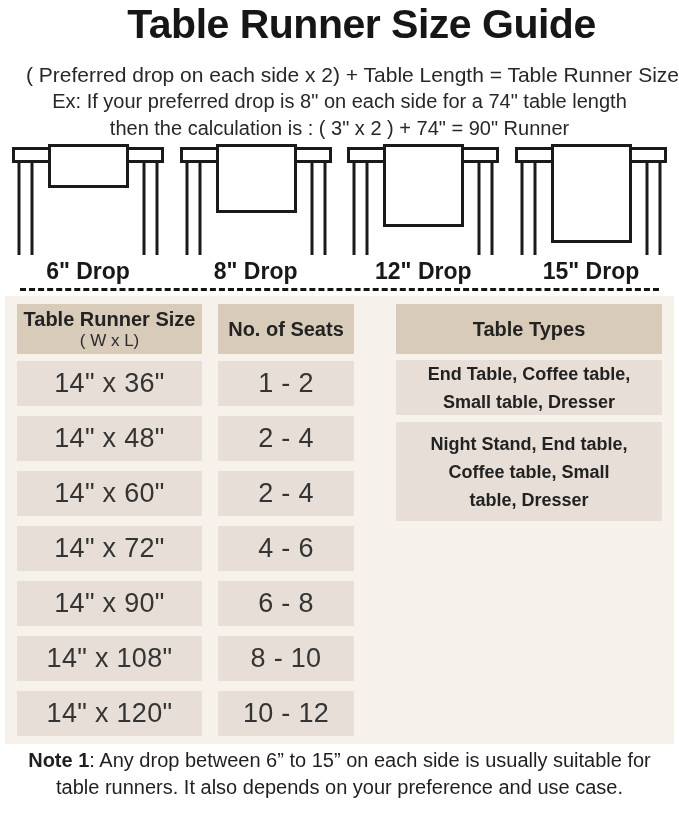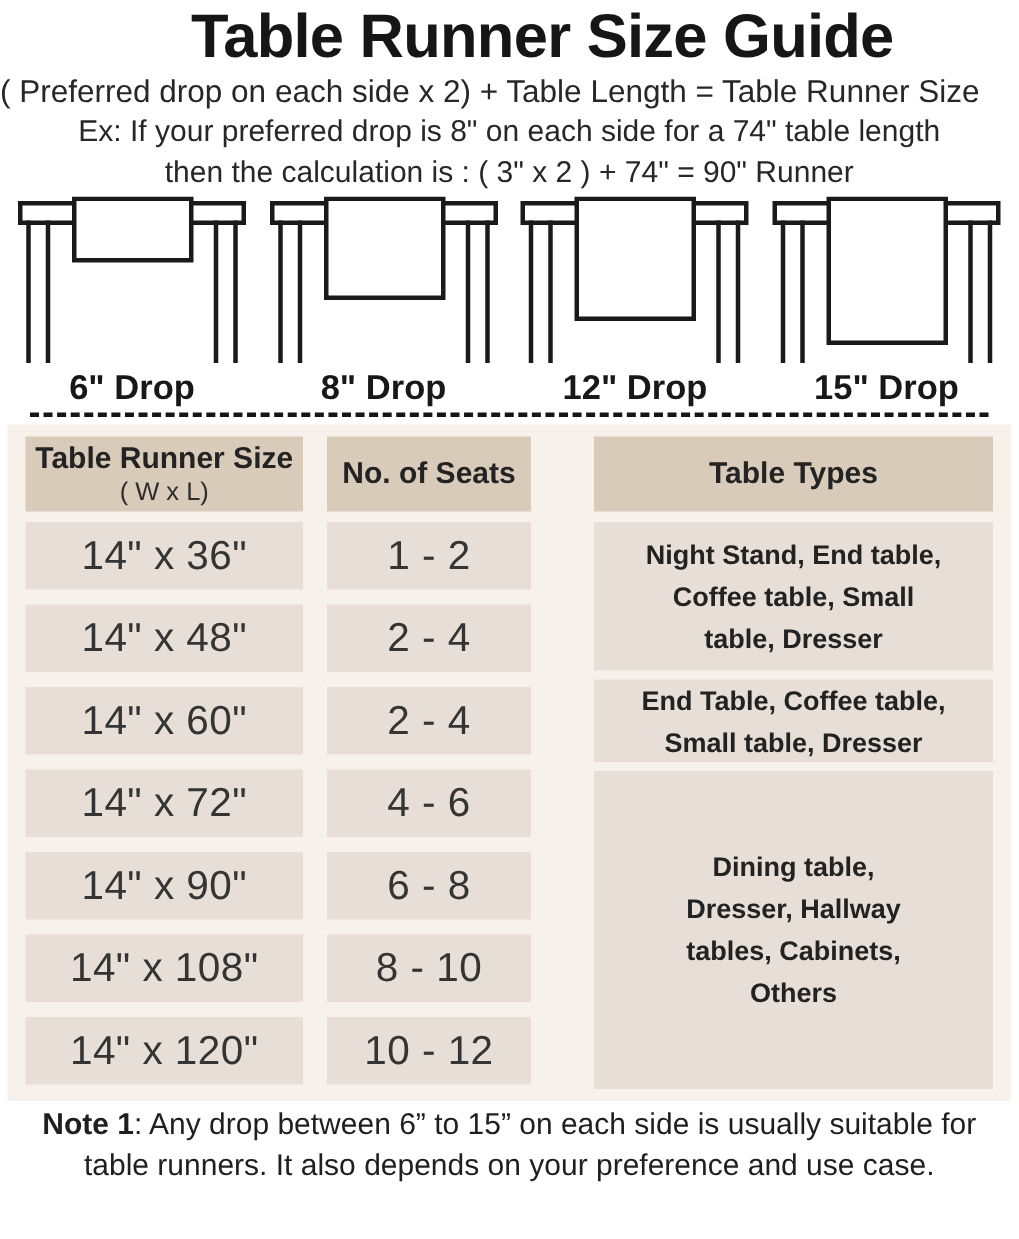--- a/index.html
+++ b/index.html
@@ -18,22 +18,22 @@
     padding-top: 1px;
     text-align: center;
     font-size: 41px;
     line-height: 46px;
     font-weight: 700;
     letter-spacing: -0.5px;
     color: #161616;
     padding-left: 44px;
   }
   .formula {
-    margin-top: 1px;
-    text-align: left;
+    margin-top: 14px;
+    text-align: right;
     font-size: 21px;
     line-height: 27px;
     color: #272727;
   }
   .example {
     margin-top: 0;
     text-align: center;
     font-size: 20px;
     line-height: 27px;
     color: #272727;
@@ -213,29 +213,25 @@
       <div class="cell">4 - 6</div>
       <div class="cell">6 - 8</div>
       <div class="cell">8 - 10</div>
       <div class="cell">10 - 12</div>
     </div>
 
     <div class="col col-types">
       <div class="hcell">
         <div class="h1">Table Types</div>
       </div>
+      <div class="tcell tcell-b">End Table, Coffee table,
+Small table, Dresser</div>
       <div class="tcell tcell-a">Night Stand, End table,
 Coffee table, Small
 table, Dresser</div>
-      <div class="tcell tcell-b">End Table, Coffee table,
-Small table, Dresser</div>
-      <div class="tcell tcell-c">Dining table,
-Dresser, Hallway
-tables, Cabinets,
-Others</div>
     </div>
 
   </div>
 
   <div class="notes">
     <div class="note">
       <span class="note-label">Note 1</span><span class="note-text">: Any drop between 6” to 15” on each side is usually suitable for
 table runners. It also depends on your preference and use case.</span>
     </div>
   </div>

